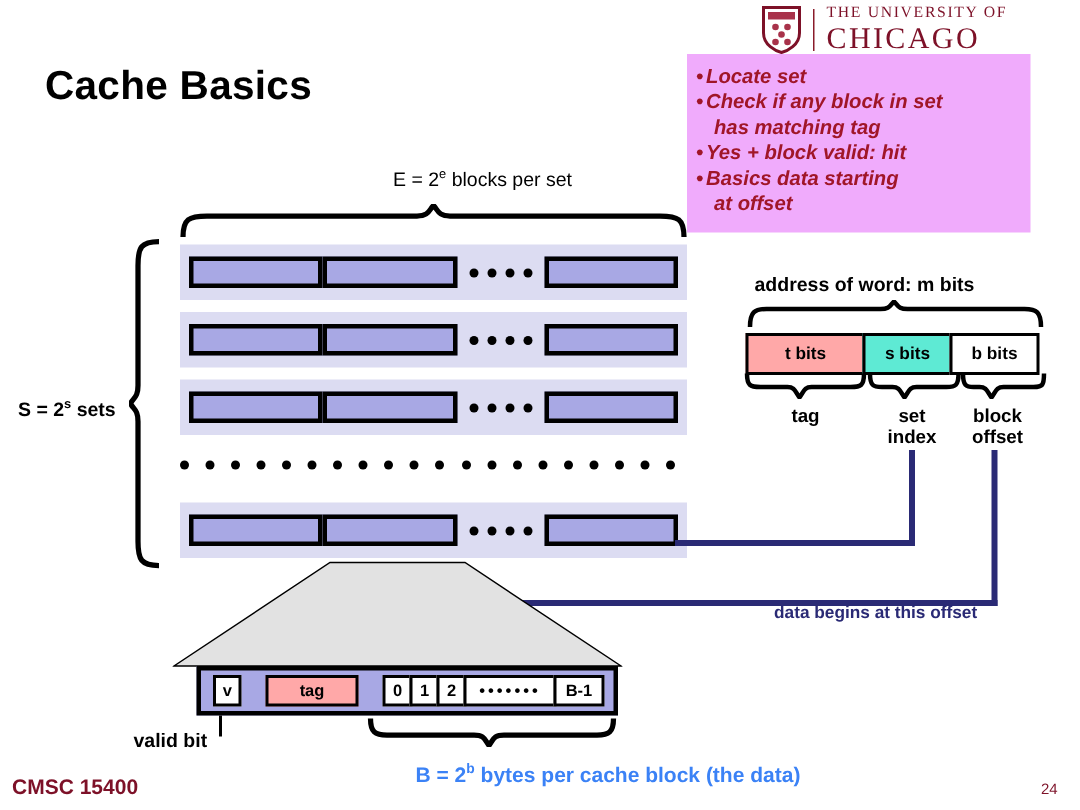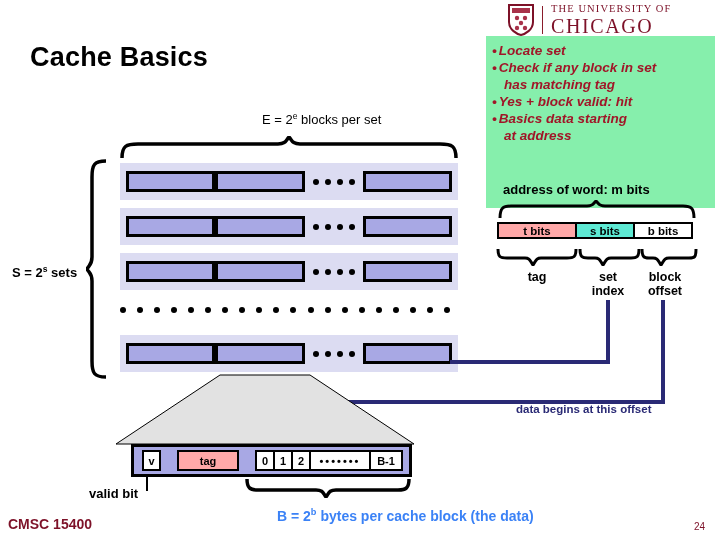--- a/index.html
+++ b/index.html
@@ -63,25 +63,25 @@
     top: 42px;
     font-size: 27px;
     font-weight: bold;
     color: #000000;
     letter-spacing: 0.2px;
   }
 
   
   #bullet-panel {
     position: absolute;
-    left: 486px;
+    left: 458px;
     top: 36px;
     width: 229px;
-    height: 172px;
-    background: #86efac;
+    height: 119px;
+    background: #f0abfc;
     padding: 6px 4px 0 6px;
     box-sizing: border-box;
   }
   .bullet-line {
     color: #a01628;
     font-weight: bold;
     font-style: italic;
     font-size: 13.5px;
     line-height: 17px;
     white-space: nowrap;
@@ -206,21 +206,21 @@
     height: 20px;
   }
   #addr-bar {
     position: absolute;
     left: 497px;
     top: 222px;
     display: flex;
   }
   .addr-field {
     border: 2px solid #000;
-    height: 17px;
+    height: 28px;
     box-sizing: border-box;
     display: flex;
     align-items: center;
     justify-content: center;
     font-size: 11.5px;
     font-weight: bold;
     color: #000;
     margin-right: -2px;
   }
   .addr-field.tag-field { width: 80px; background: #ffa8a8; }
@@ -417,21 +417,21 @@
     <div class="bullet-line cont">
       <span>has matching tag</span>
     </div>
     <div class="bullet-line">
       <span class="dot">•</span><span>Yes + block valid: hit</span>
     </div>
     <div class="bullet-line">
       <span class="dot">•</span><span>Basics data starting</span>
     </div>
     <div class="bullet-line cont">
-      <span>at address</span>
+      <span>at offset</span>
     </div>
   </div>
 
   <div id="e-label">
     <span>E = 2</span><sup>e</sup><span> blocks per set</span>
   </div>
   <svg id="e-brace" viewBox="0 0 342 24">
     <path d="M4,22 C4,10 8,8 20,8 L160,8 C168,8 168,4 171,1 C174,4 174,8 182,8 L322,8 C334,8 338,10 338,22" fill="none" stroke="#000" stroke-width="3.5"></path>
   </svg>
 

